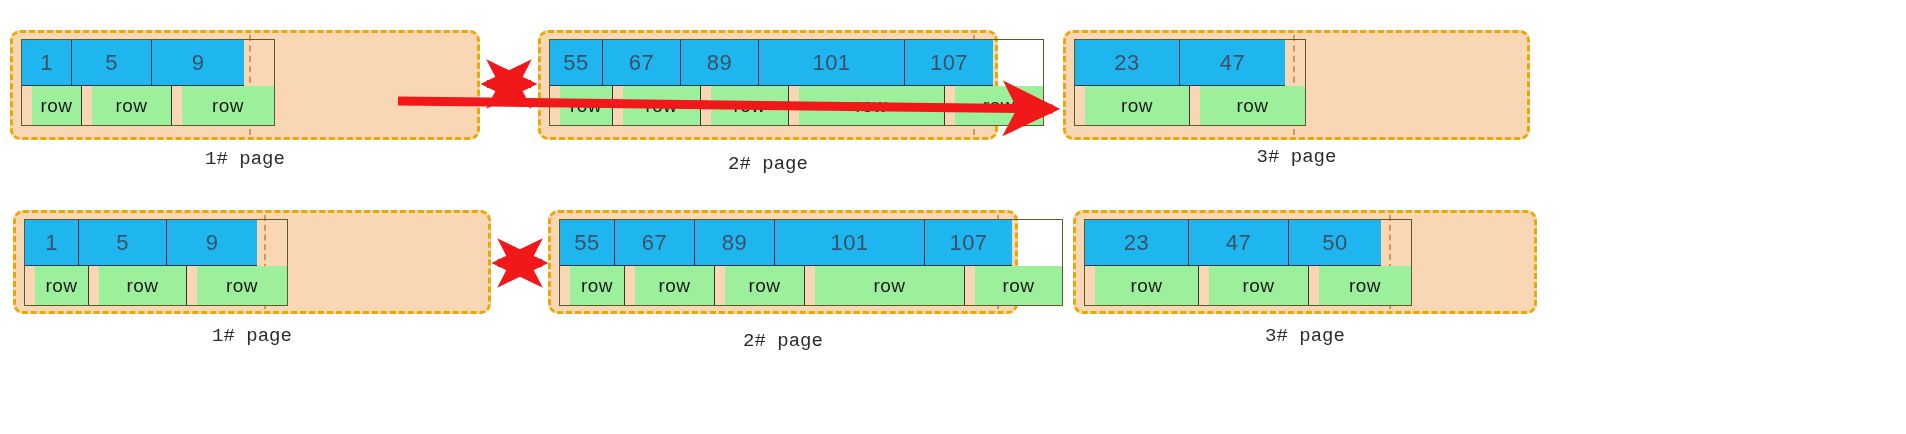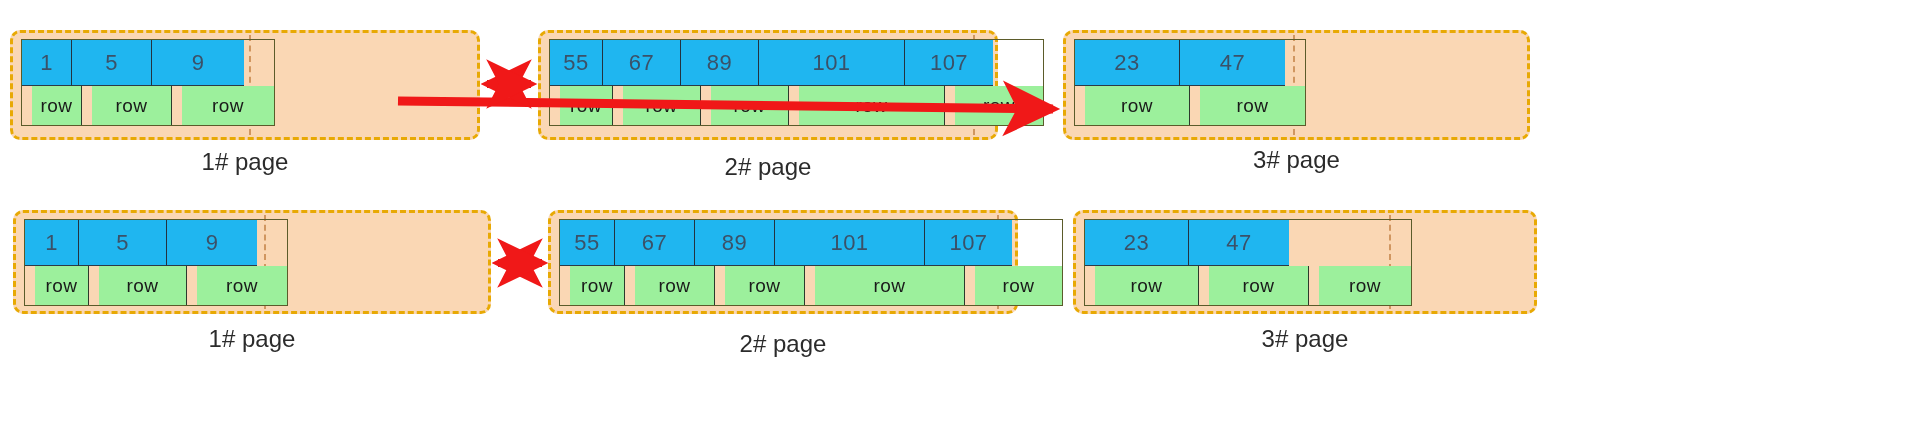--- a/index.html
+++ b/index.html
@@ -79,25 +79,25 @@
     color: #1a1a1a;
     font-size: 19px;
     border-right-color: #2c3a2c;
     margin-left: 10px;
   }
   .cellrow.keys .cell { border-bottom: 1px solid #2b3a48; }
 
   
   .page-label {
     position: absolute;
-    font-size: 24px;
+    font-size: 19px;
     color: #2b2b2b;
     white-space: nowrap;
     text-align: center;
-    font-family: Liberation Sans, sans-serif;
+    font-family: Liberation Mono, monospace;
   }
 
   
   .arrows {
     position: absolute;
     left: 0;
     top: 0;
     width: 1906px;
     height: 434px;
     pointer-events: none;
@@ -199,20 +199,21 @@
     </div>
   </div>
   <div class="page-label" style="left:548px; top:330px; width:470px;">2#  page</div>
 
   <div class="page" style="left:1073px; top:210px; width:464px; height:104px;">
     <div class="used-divider" style="left:313px;"></div>
     <div class="cells">
       <div class="cellrow keys">
         <div class="cell key" style="width:104px">23</div>
         <div class="cell key" style="width:100px">47</div>
+        <div class="cell key" style="width:92px">50</div>
       </div>
       <div class="cellrow rows">
         <div class="cell row" style="width:104px">row</div>
         <div class="cell row" style="width:100px">row</div>
         <div class="cell row" style="width:92px">row</div>
       </div>
     </div>
   </div>
   <div class="page-label" style="left:1073px; top:325px; width:464px;">3#  page</div>
 

